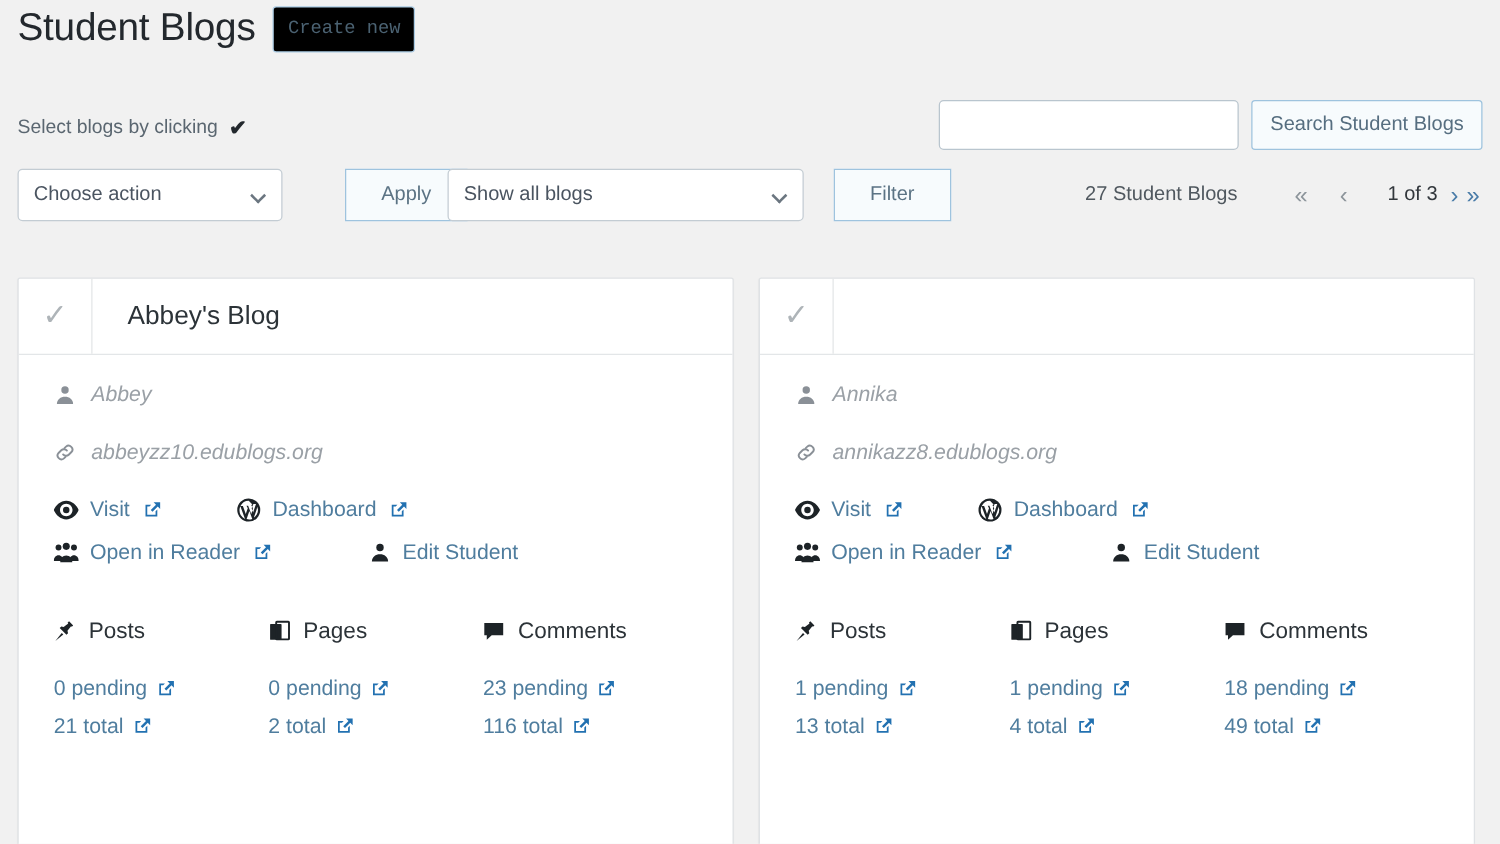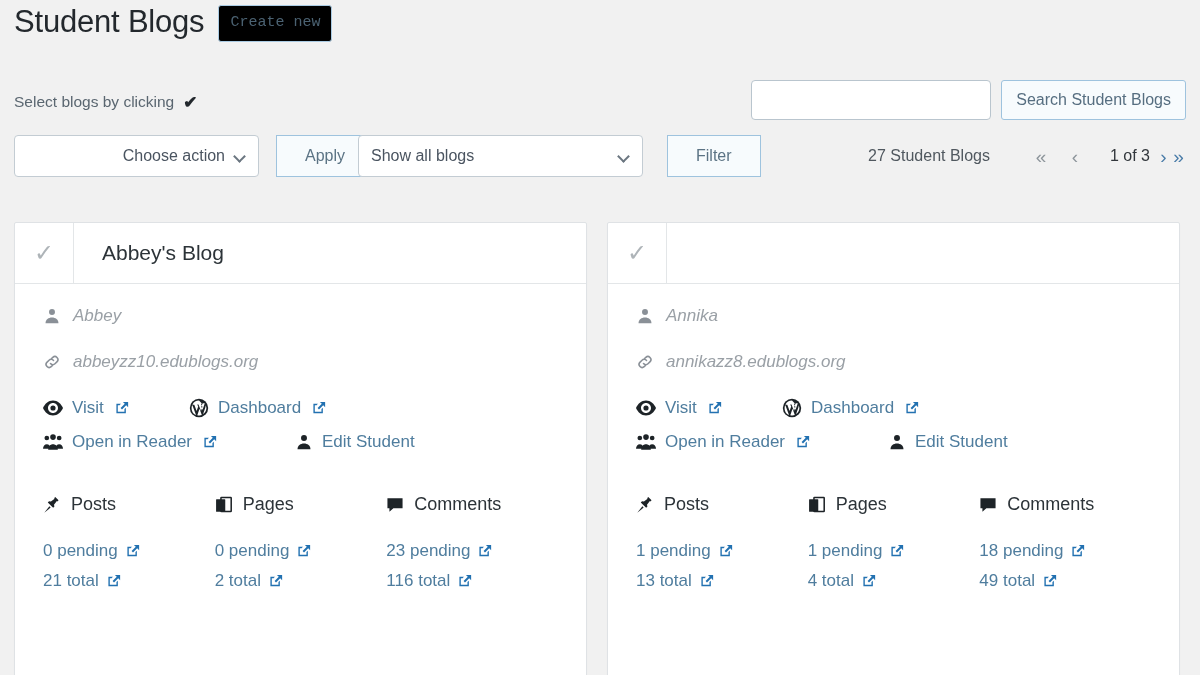--- a/index.html
+++ b/index.html
@@ -148,21 +148,21 @@
   }
   .caret::before {
     content: "";
     position: absolute;
     left: 0; top: 1px;
     width: 7px; height: 7px;
     border-right: 2px solid #6b7680;
     border-bottom: 2px solid #6b7680;
     transform: rotate(45deg);
   }
-  #action-select { left: 0; width: 245px; text-align: right; }
+  #action-select { left: 0; width: 212px; }
   #filter-select { left: 344px; width: 285px; }
 
   .btn-apply, .btn-filter {
     position: absolute;
     box-sizing: border-box;
     height: 42px;
     background: #f7fbfd;
     border: 1px solid #9ec3de;
     border-radius: 0;
     color: #5b7384;

